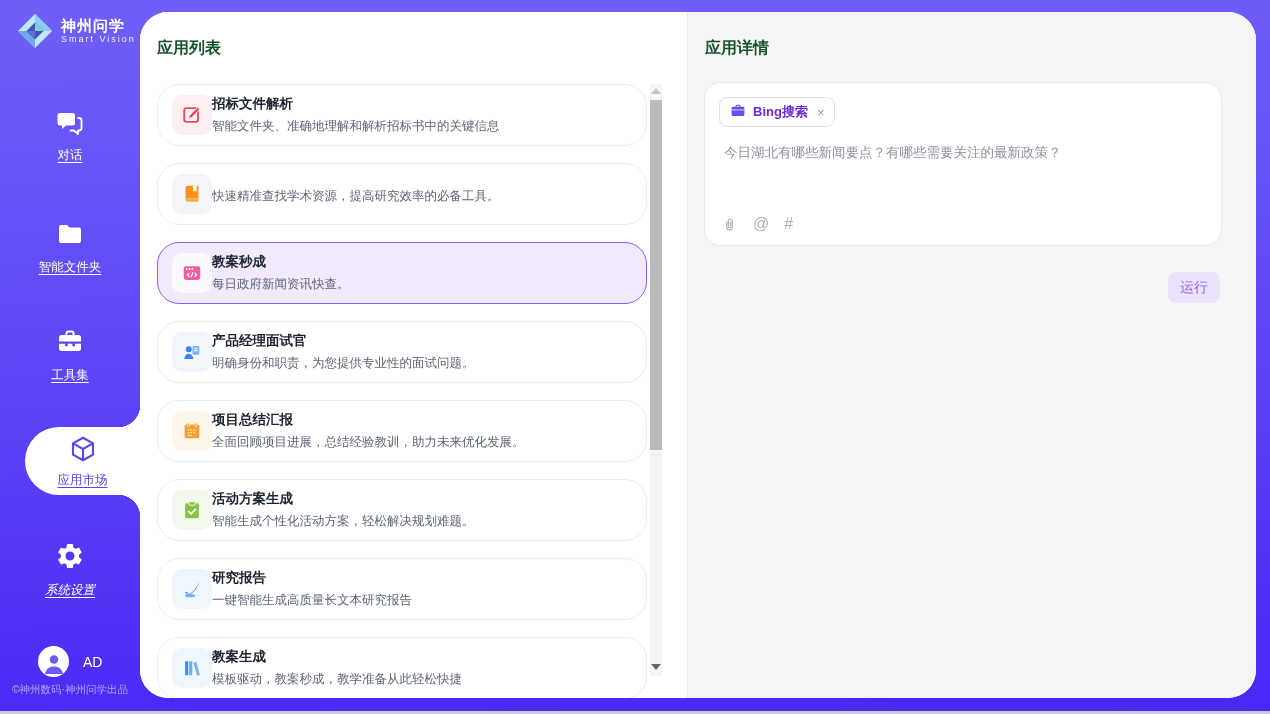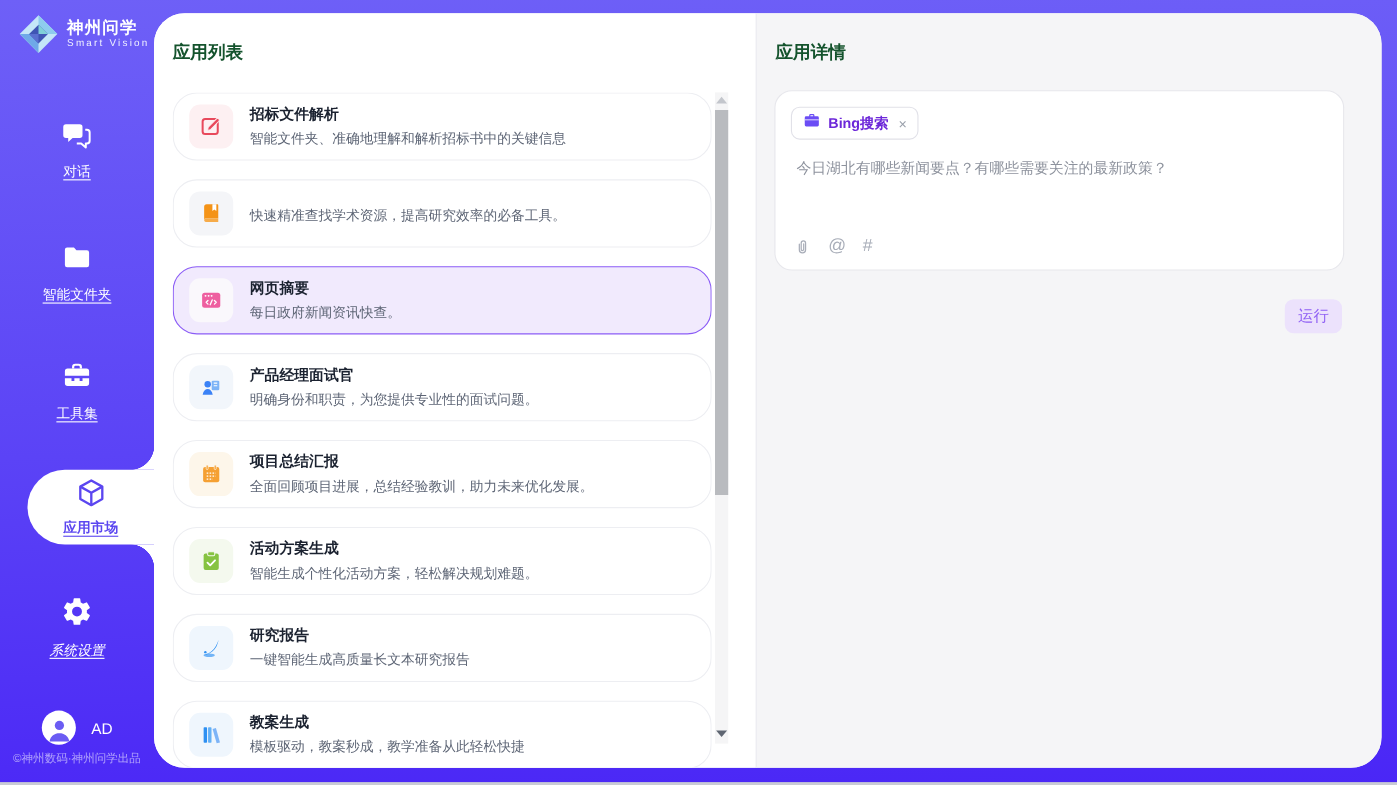--- a/index.html
+++ b/index.html
@@ -14,42 +14,42 @@
   .logo { position:absolute; left:16px; top:12px; display:flex; align-items:center; gap:7px; }
   .logo .mark { width:38px; height:38px; }
   .logo .lt1 { color:#fff; font-size:15px; font-weight:700; letter-spacing:1px; line-height:17px; }
   .logo .lt2 { color:#eef0ff; font-size:9px; letter-spacing:2px; line-height:11px; }
 
   .nav-item { position:absolute; left:0; width:140px; display:flex; flex-direction:column; align-items:center; gap:7px; cursor:pointer;text-align:right; }
   .nav-item .nlabel { color:#fff; font-size:12.5px; text-decoration:underline; text-underline-offset:3px; }
   .n1 { top:108px; } .n2 { top:220px; } .n3 { top:328px; } .n5 { top:541px;font-style:italic; }
 
   .nav-item.active { left:25px; top:427px; width:115px; height:68px; background:#fff;
-                     border-radius:34px 0 0 34px; justify-content:center; gap:4px;font-weight:bold; }
+                     border-radius:34px 0 0 34px; justify-content:center; gap:4px; }
   .nav-item.active .nlabel { color:#5b46f0; }
   .flare { position:absolute; right:0; width:22px; height:22px; }
   .ftop { top:-22px; background:radial-gradient(circle at 0 0, rgba(0,0,0,0) 22px, #fff 22.5px); }
   .fbot { bottom:-22px; background:radial-gradient(circle at 0 100%, rgba(0,0,0,0) 22px, #fff 22.5px); }
 
   .user-row { position:absolute; left:38px; top:646px; display:flex; align-items:center; gap:14px; cursor:pointer; }
   .avatar { width:31px; height:31px; border-radius:50%; background:#fff; overflow:hidden; display:flex; align-items:flex-end; justify-content:center; }
   .user-name { color:#fff; font-size:14px; }
   .side-footer { position:absolute; left:0; top:683px; width:140px; text-align:center;
                  color:rgba(255,255,255,.55); font-size:10.5px; }
 
   
   .main-card { position:absolute; left:140px; top:12px; width:1116px; height:686px;
                background:#fff; border-radius:28px; overflow:hidden; display:flex; }
 
   .list-pane { position:relative; width:547px; background:#fff; }
   .pane-title { position:absolute; top:26px; left:17px; font-size:16px; font-weight:700; color:#14532d; }
 
   .items { position:absolute; top:72px; left:17px; width:490px; bottom:0; overflow:hidden; }
   .item { height:62px; margin-bottom:17px; border:1px solid #edeef2; border-radius:22px;
-          background:#fff; display:flex; align-items:center; padding:0 14px; gap:15px; cursor:pointer; }
+          background:#fff; display:flex; align-items:center; padding:0 14px; cursor:pointer; }
   .item.selected { background:var(--selected-bg,#f1eafd); border:1px solid var(--selected-border,#8b5cf6); }
   .tile { width:40px; height:40px; border-radius:10px; display:flex; align-items:center; justify-content:center; flex:0 0 40px; }
   .t1{background:#fdf0f2;} .t2{background:#f4f5f8;} .t3{background:#faf8fc;} .t4{background:#f2f6fb;}
   .t5{background:#fdf6ea;} .t6{background:#f4f9ee;} .t7{background:#eff6fd;} .t8{background:#eff6fd;}
   .ititle { font-size:13.5px; font-weight:700; color:#1b2230; }
   .idesc { font-size:12.5px; color:#5d6575; margin-top:5px; }
 
   .scrollbar { position:absolute; top:72px; right:25px; bottom:22px; width:12px; background:#f5f5f6; }
   .sb-up { position:absolute; top:4px; left:1px; width:0; height:0;
            border-left:5px solid transparent; border-right:5px solid transparent; border-bottom:6px solid #c3c6cc; }
@@ -199,21 +199,21 @@
           <div class="tile t3">
             <svg viewBox="0 0 24 24" width="22" height="22">
               <rect x="3" y="4.5" width="18" height="15" rx="2.5" fill="#ee5fa0"></rect>
               <circle cx="6.4" cy="7.6" r=".95" fill="#fff"></circle>
                 <circle cx="9.4" cy="7.6" r=".95" fill="#fff"></circle>
                 <circle cx="12.4" cy="7.6" r=".95" fill="#fff"></circle>
               <path d="M8.8 12.2L7 14l1.8 1.8M15.2 12.2L17 14l-1.8 1.8M13 11.6l-2 4.8" stroke="#fff" stroke-width="1.3" fill="none" stroke-linecap="round" stroke-linejoin="round"></path>
             </svg>
           </div>
           <div class="itext">
-            <div class="ititle">网页摘要</div>
+            <div class="ititle">教案秒成</div>
             <div class="idesc">每日政府新闻资讯快查。</div>
           </div>
         </div>
 
         <div class="item">
           <div class="tile t4">
             <svg viewBox="0 0 24 24" width="22" height="22">
               <rect x="12.5" y="5.5" width="7.5" height="9.5" rx="1.2" fill="#7db4f7"></rect>
               <path d="M14.5 8h3.5M14.5 10.5h3.5" stroke="#fff" stroke-width="1.1"></path>
               <circle cx="8.5" cy="9" r="3.2" fill="#3b82f6"></circle>

